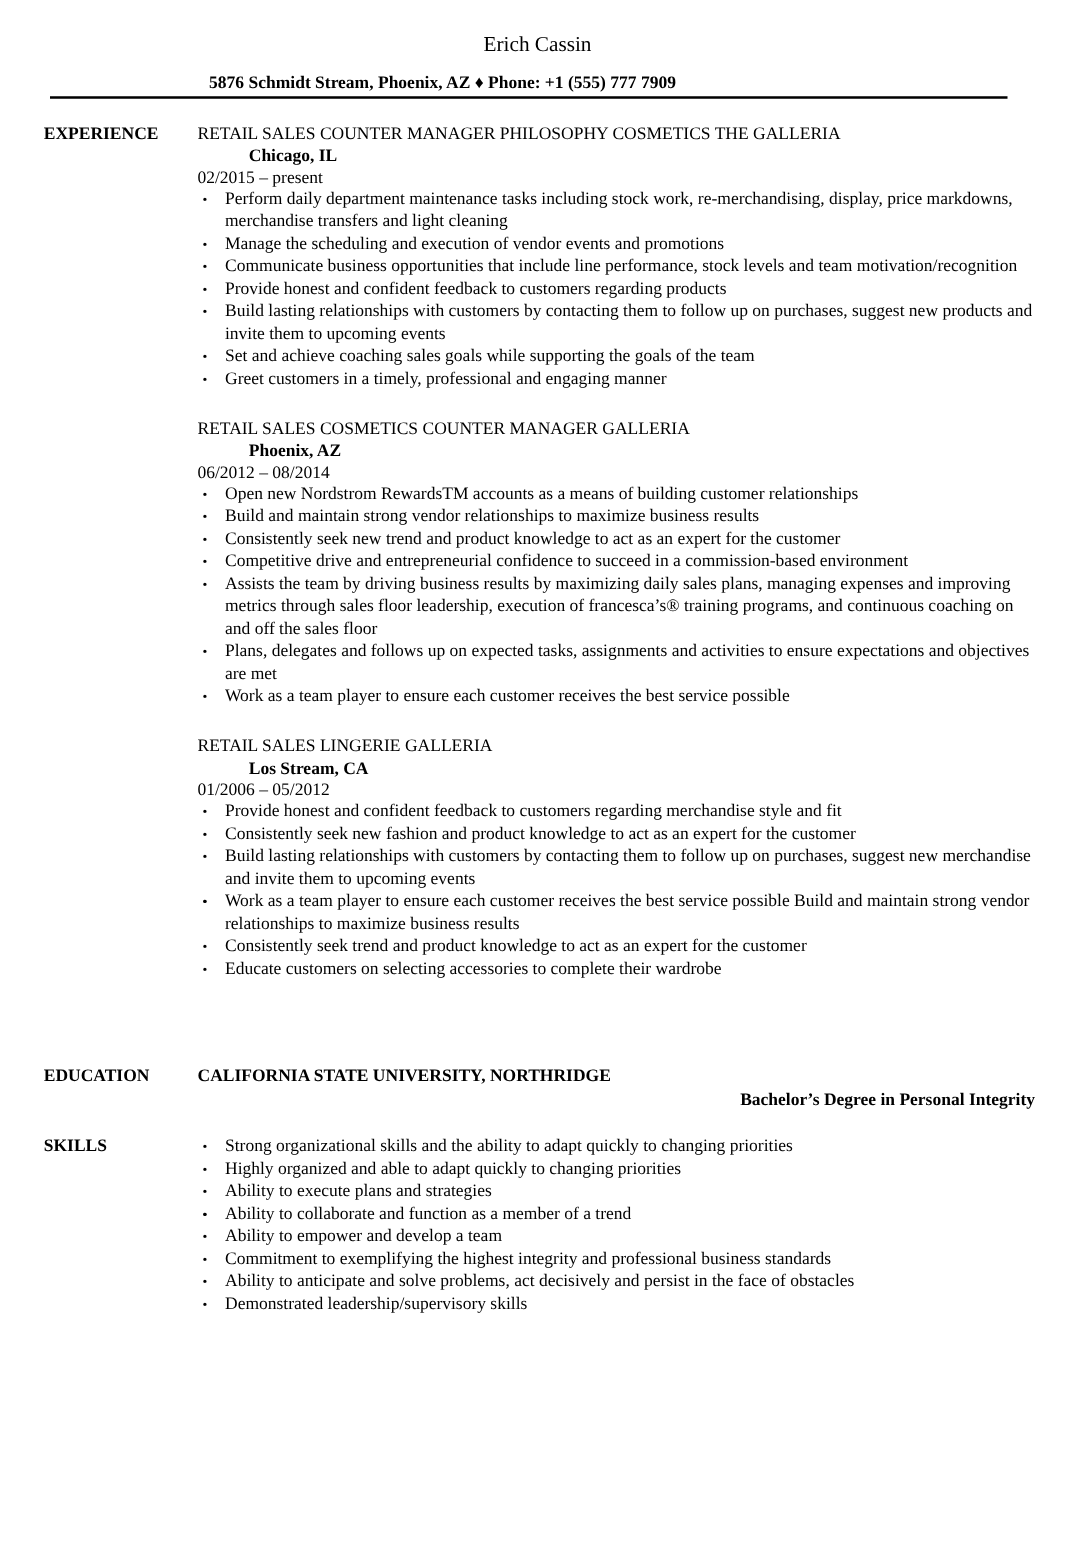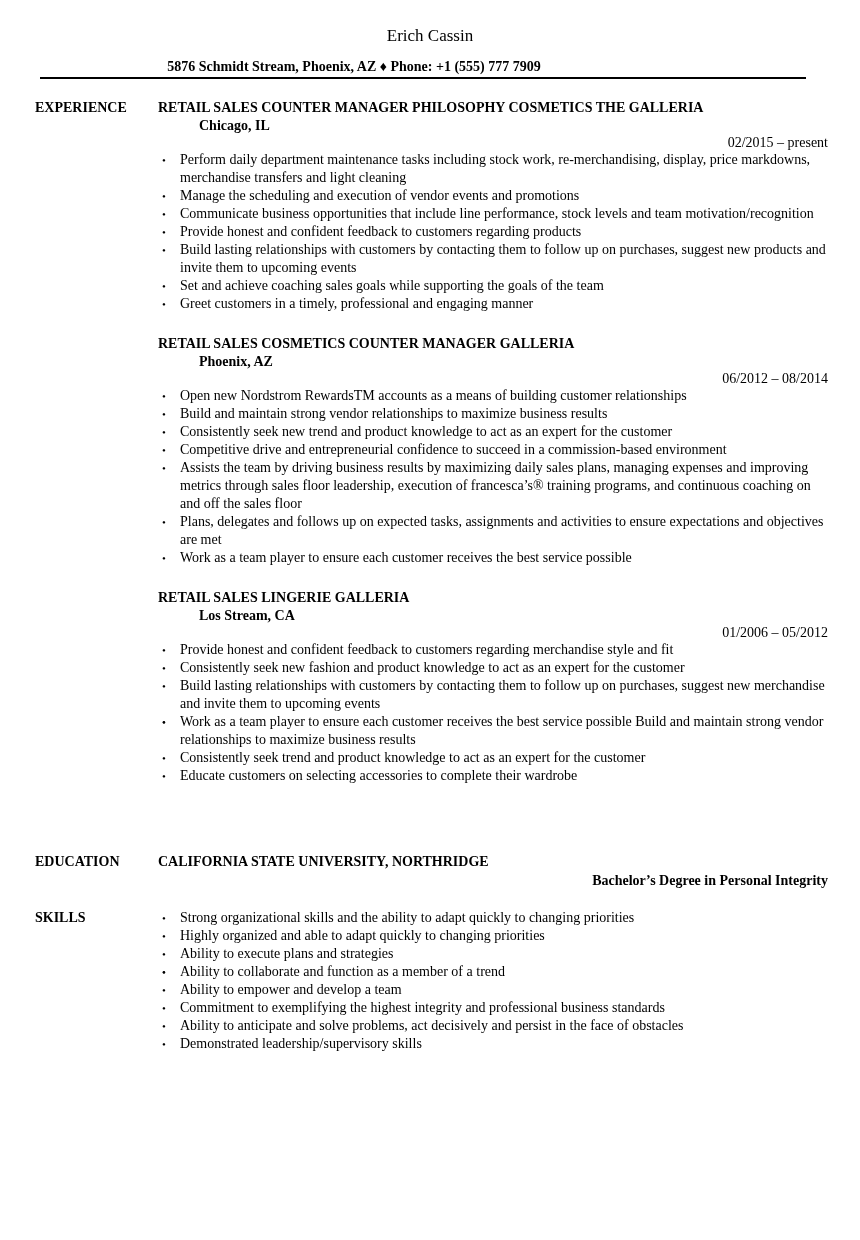--- a/index.html
+++ b/index.html
@@ -18,23 +18,23 @@
   .rule {
     position: absolute; top: 77px; left: 40px; width: 766px; height: 2px; background: #000;
   }
   .section { position: absolute; left: 0; width: 860px; }
   .sec-label {
     position: absolute; left: 35px; top: 0; font-weight: bold; font-size: 14px;
     line-height: 18px;
   }
   .sec-body { position: absolute; left: 158px; top: 0; width: 670px; }
   .job { margin-bottom: 22px; }
-  .job-title { font-weight: bold; font-size: 14px; line-height: 18px; }
+  .job-title { font-weight: normal; font-size: 14px; line-height: 18px; }
   .job-loc { font-weight: bold; font-size: 14px; line-height: 17px; margin-left: 41px; }
-  .job-dates { font-size: 14px; line-height: 17px; text-align: right; }
+  .job-dates { font-size: 14px; line-height: 17px; }
   ul { margin: 0; padding: 0; list-style: none; }
   li { position: relative; padding-left: 22px; font-size: 14px; line-height: 18px; }
   li .bullet { position: absolute; left: 4px; top: 0; font-size: 11px; }
   .edu-title { font-weight: bold; font-size: 14px; line-height: 18px; }
   .edu-degree { font-weight: bold; font-size: 14px; line-height: 20px; text-align: right; }
 </style>
 </head>
 <body>
 
 <div>

